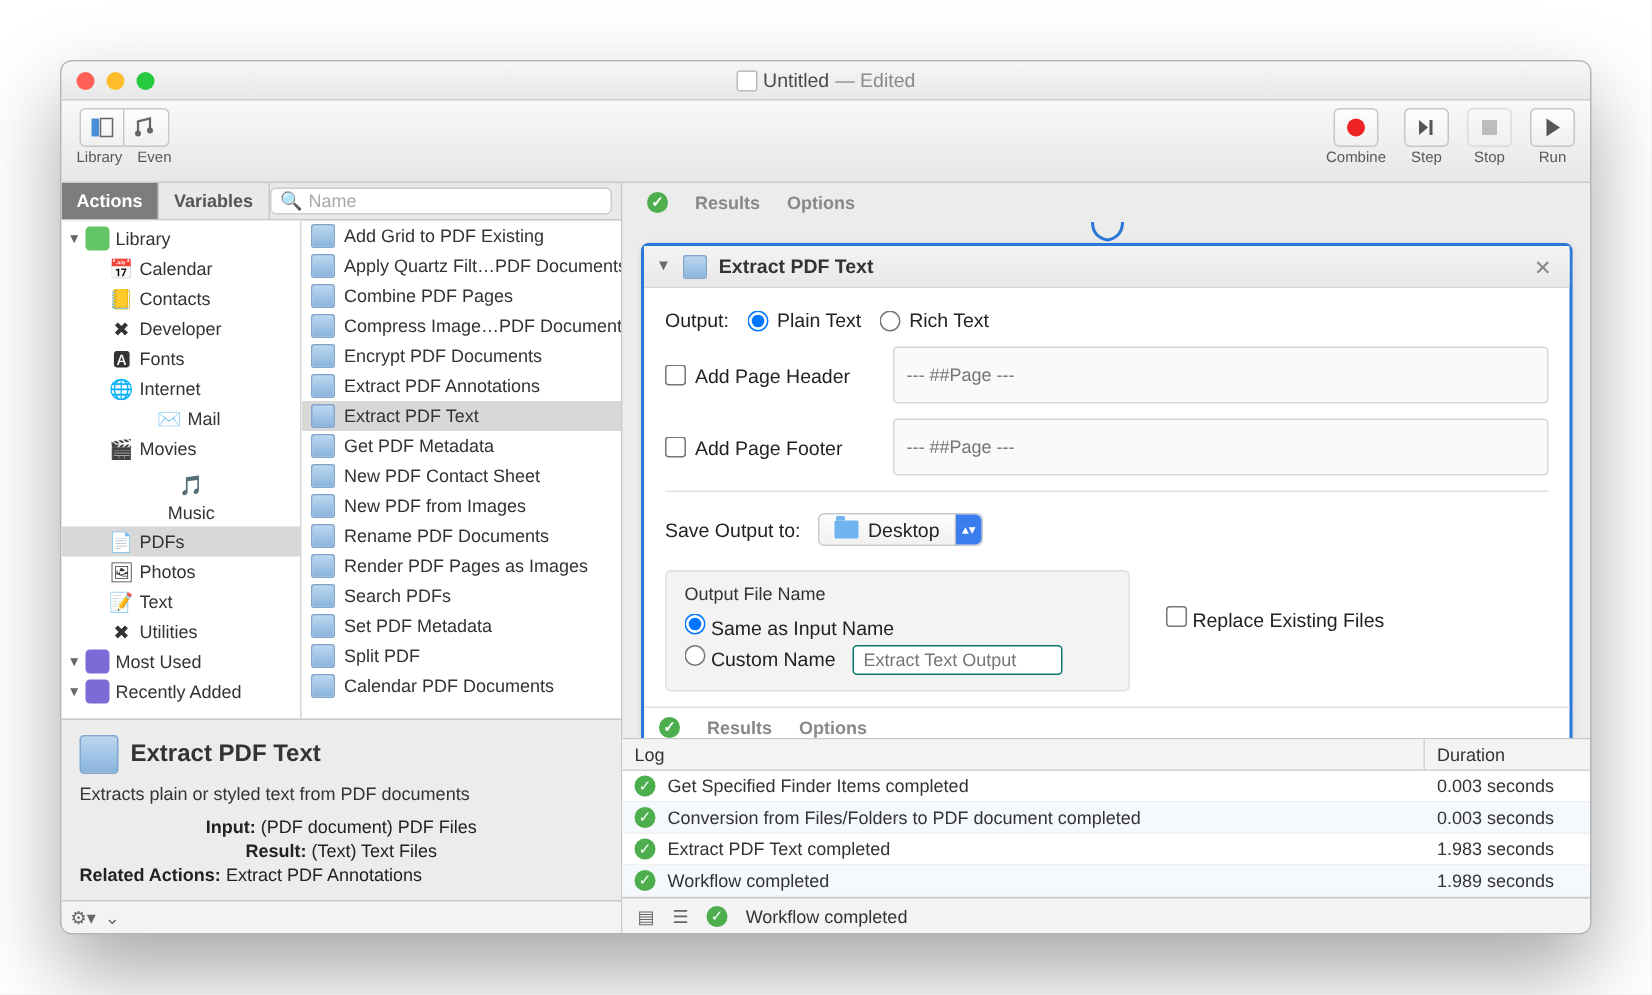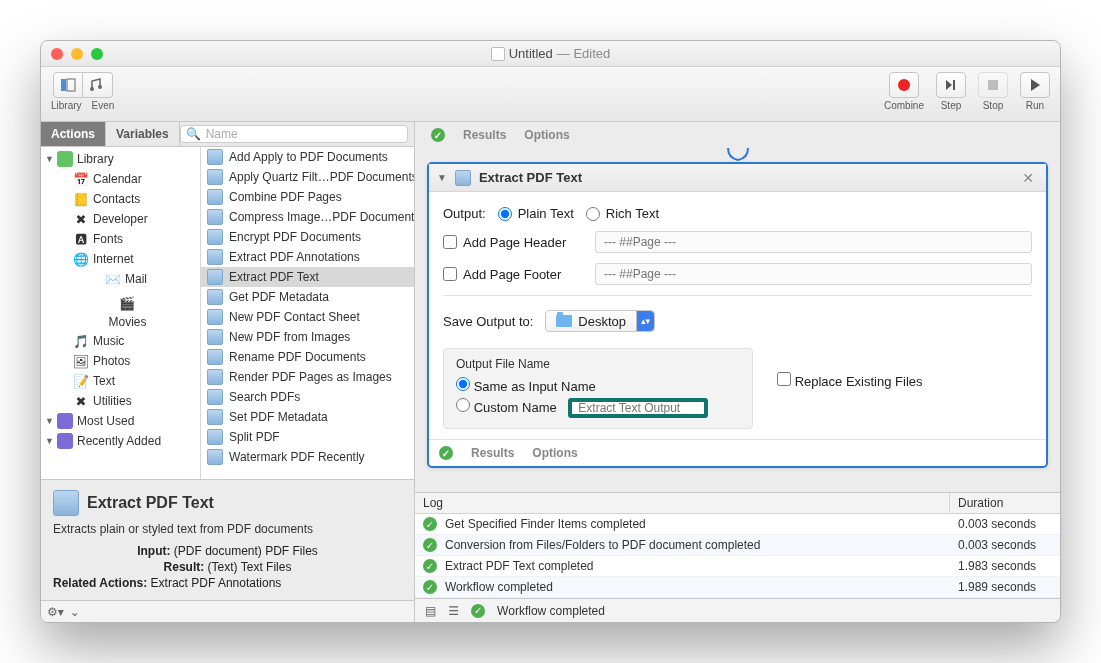--- a/index.html
+++ b/index.html
@@ -81,28 +81,28 @@
   
   .card{background:#fff;border:2px solid #2b77d8;border-radius:5px;box-shadow:0 1px 4px rgba(0,0,0,.1);}
   .card-hd{height:28px;background:linear-gradient(#f4f4f4,#e8e8e8);border-bottom:1px solid #d5d5d5;display:flex;align-items:center;padding:0 8px;gap:8px;}
   .card-hd .tri{color:#6a6a6a;font-size:10px;}
   .card-hd .title{font-weight:700;font-size:13px;}
   .card-hd .close{margin-left:auto;color:#888;font-size:14px;padding:0 4px;}
   .card-body{padding:10px 14px 4px;font-size:13px;color:#222;}
   .row{display:flex;align-items:center;gap:12px;margin:4px 0 10px;}
   .row label{display:flex;align-items:center;gap:6px;}
   input[type=radio],input[type=checkbox]{width:14px;height:14px;}
-  .txtfield{flex:1;height:22px;border:1px solid #d6d6d6;border-radius:3px;background:#fafafa;color:#b6b6b6;padding:0 8px;font-size:12px;}
+  .txtfield{flex:1;height:38px;border:1px solid #d6d6d6;border-radius:3px;background:#fafafa;color:#b6b6b6;padding:0 8px;font-size:12px;}
   .fieldset{border-top:1px solid #e1e1e1;margin-top:6px;padding-top:10px;}
   .select{display:inline-flex;align-items:center;border:1px solid #c9c9c9;border-radius:4px;background:linear-gradient(#fdfdfd,#f1f1f1);height:22px;}
   .select .val{padding:0 10px;display:flex;align-items:center;gap:6px;}
   .select .arrow{width:18px;height:100%;background:#3b7ded;border-left:1px solid #c0c0c0;border-radius:0 4px 4px 0;display:flex;align-items:center;justify-content:center;color:#fff;font-size:9px;}
   .output-group{background:#f3f3f3;border:1px solid #e0e0e0;border-radius:4px;padding:8px 12px 10px;margin:6px 0;display:inline-block;width:310px;}
   .output-group .hdr{font-size:12px;color:#333;margin-bottom:6px;}
-  .custom-input{width:140px;height:20px;border:4px solid #0f766e;border-radius:3px;font-size:12px;color:#b6b6b6;padding:0 6px;margin-left:8px;background:#fff;}
+  .custom-input{width:140px;height:20px;border:1px solid #0f766e;border-radius:3px;font-size:12px;color:#b6b6b6;padding:0 6px;margin-left:8px;background:#fff;}
   .card-ft{border-top:1px solid #e0e0e0;display:flex;gap:18px;align-items:center;color:#888;font-weight:600;font-size:12px;padding:6px 10px;}
   
   .log-wrap{border-top:1px solid #c8c8c8;background:#fff;}
   .log-hd{display:flex;background:#f3f3f3;border-bottom:1px solid #d3d3d3;font-size:12px;color:#333;}
   .log-hd .c1{flex:1;padding:3px 8px;border-right:1px solid #d3d3d3;}
   .log-hd .c2{width:110px;padding:3px 8px;}
   .log-row{display:flex;font-size:12px;border-bottom:1px solid #f0f0f0;}
   .log-row:nth-child(even){background:#f5f8fc;}
   .log-row .c1{flex:1;padding:3px 8px;display:flex;align-items:center;gap:8px;}
   .log-row .c2{width:110px;padding:3px 8px;}
@@ -234,29 +234,34 @@
               <div class="tree-row" style="padding-left: 20px;">
                 <span class="caret"></span>
                 <span class="ico net"></span>
                 <span>Internet</span>
               </div>
               <div class="tree-row" style="padding-left: 20px; margin-left: 32px;">
                 <span class="caret"></span>
                 <span class="ico mail"></span>
                 <span>Mail</span>
               </div>
-              <div class="tree-row" style="padding-left: 20px; flex-direction: column;">
+              <div class="tree-row" style="padding-left: 20px;">
                 <span class="caret"></span>
                 <span class="ico mov"></span>
                 <span>Movies</span>
               </div>
-              <div class="tree-row" style="padding-left: 20px;">
+              <div class="tree-row" style="padding-left: 20px; flex-direction: column;">
                 <span class="caret"></span>
                 <span class="ico mus"></span>
                 <span>Music</span>
+              </div>
+              <div class="tree-row sel" style="padding-left: 20px;">
+                <span class="caret"></span>
+                <span class="ico pdf"></span>
+                <span>PDFs</span>
               </div>
               <div class="tree-row" style="padding-left: 20px;">
                 <span class="caret"></span>
                 <span class="ico pho"></span>
                 <span>Photos</span>
               </div>
               <div class="tree-row" style="padding-left: 20px;">
                 <span class="caret"></span>
                 <span class="ico txt"></span>
                 <span>Text</span>
@@ -275,21 +280,21 @@
                 <span class="caret">▼</span>
                 <span class="ico rec"></span>
                 <span>Recently Added</span>
               </div>
             </div>
         </div>
         <div class="sb-col right">
           <div id="actions">
               <div class="act-row">
                 <span class="act-ico"></span>
-                <span>Add Apply to PDF Documents</span>
+                <span>Add Grid to PDF Existing</span>
               </div>
               <div class="act-row">
                 <span class="act-ico"></span>
                 <span>Apply Quartz Filt…PDF Documents</span>
               </div>
               <div class="act-row">
                 <span class="act-ico"></span>
                 <span>Combine PDF Pages</span>
               </div>
               <div class="act-row">
@@ -335,21 +340,21 @@
               <div class="act-row">
                 <span class="act-ico"></span>
                 <span>Set PDF Metadata</span>
               </div>
               <div class="act-row">
                 <span class="act-ico"></span>
                 <span>Split PDF</span>
               </div>
               <div class="act-row">
                 <span class="act-ico"></span>
-                <span>Watermark PDF Recently</span>
+                <span>Calendar PDF Documents</span>
               </div>
             </div>
         </div>
       </div>
       <div class="info">
         <h3>
             <span class="big-ico"></span>
             <span>Extract PDF Text</span>
           </h3>
         <div class="desc">Extracts plain or styled text from PDF documents</div>

